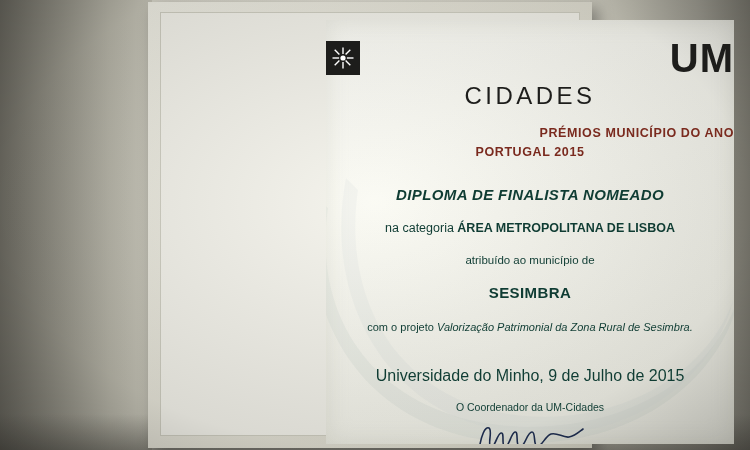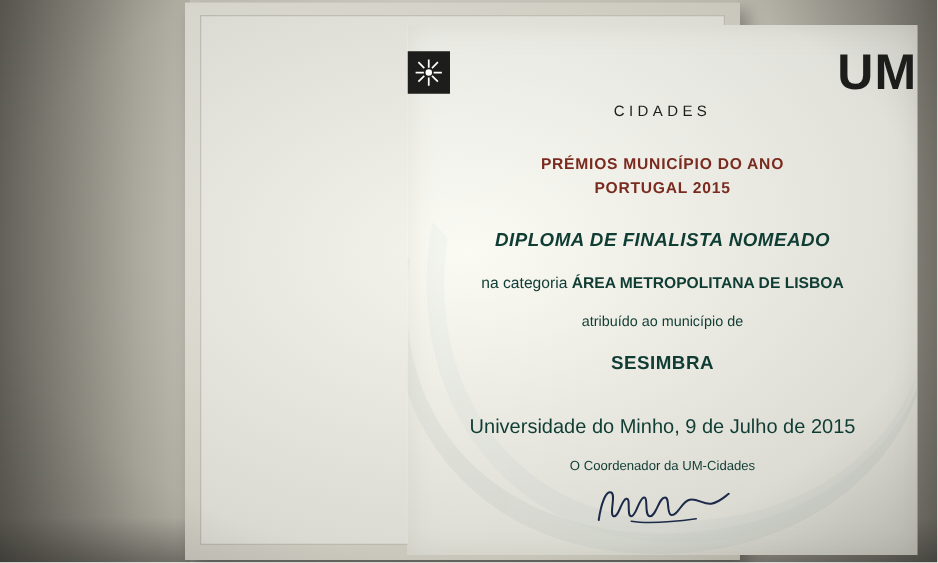--- a/index.html
+++ b/index.html
@@ -120,36 +120,36 @@
   .logo-mark svg { display: block; }
   .logo-um {
     font-size: 40px;
     font-weight: bold;
     letter-spacing: 1px;
     color: #1d1d1b;
     line-height: 40px;
     font-family: "Liberation Sans", sans-serif;
   }
   .logo-sub {
-    font-size: 12px;
+    font-size: 24px;
     letter-spacing: 3.5px;
     color: #1d1d1b;
     margin-top: -2px;
     font-family: "Liberation Sans", sans-serif;
   }
 
   
   .award-line1, .award-line2 {
     color: #7a2a1e;
     font-size: 12.5px;
     font-weight: bold;
     letter-spacing: 0.6px;
     line-height: 19px;
   }
-  .award-line1 { margin-top: 26px; }
+  .award-line1 { margin-top: 14px; text-align: right; }
 
   .body-block { margin-top: 24px; color: #123d34; }
 
   .diploma {
     font-size: 15px;
     font-weight: bold;
     letter-spacing: 0.4px;
     color: #0f3c33;
     font-style: italic;
   }
@@ -244,20 +244,23 @@
             <div class="diploma">DIPLOMA DE FINALISTA NOMEADO</div>
 
             <div class="category">
               <span>na categoria </span><strong>ÁREA METROPOLITANA DE LISBOA</strong>
             </div>
 
             <div class="attributed">atribuído ao município de</div>
 
             <div class="municipality">SESIMBRA</div>
 
+            <div class="project">
+              <span>com o projeto </span><em>Valorização Patrimonial da Zona Rural de Sesimbra.</em>
+            </div>
           </div>
 
           <div class="place-date">Universidade do Minho, 9 de Julho de 2015</div>
           <div class="coordinator">O Coordenador da UM-Cidades</div>
 
           <div class="signature">
             <svg width="130" height="38" viewBox="0 0 130 38">
               <path d="M14,30 C16,16 20,6 24,8 C28,10 22,26 26,27 C30,28 32,14 36,13 C40,12 36,27 40,27 C44,27 46,13 50,12 C54,11 50,27 55,27 C60,27 62,12 67,12 C71,12 68,25 72,26 C77,27 80,16 86,14 C92,12 98,18 104,17 C110,16 114,12 118,9" fill="none" stroke="#1c2a4a" stroke-width="1.6" stroke-linecap="round"></path>
               <path d="M40,31 C52,33 70,32 92,29" fill="none" stroke="#1c2a4a" stroke-width="1.2" stroke-linecap="round"></path>
             </svg>

